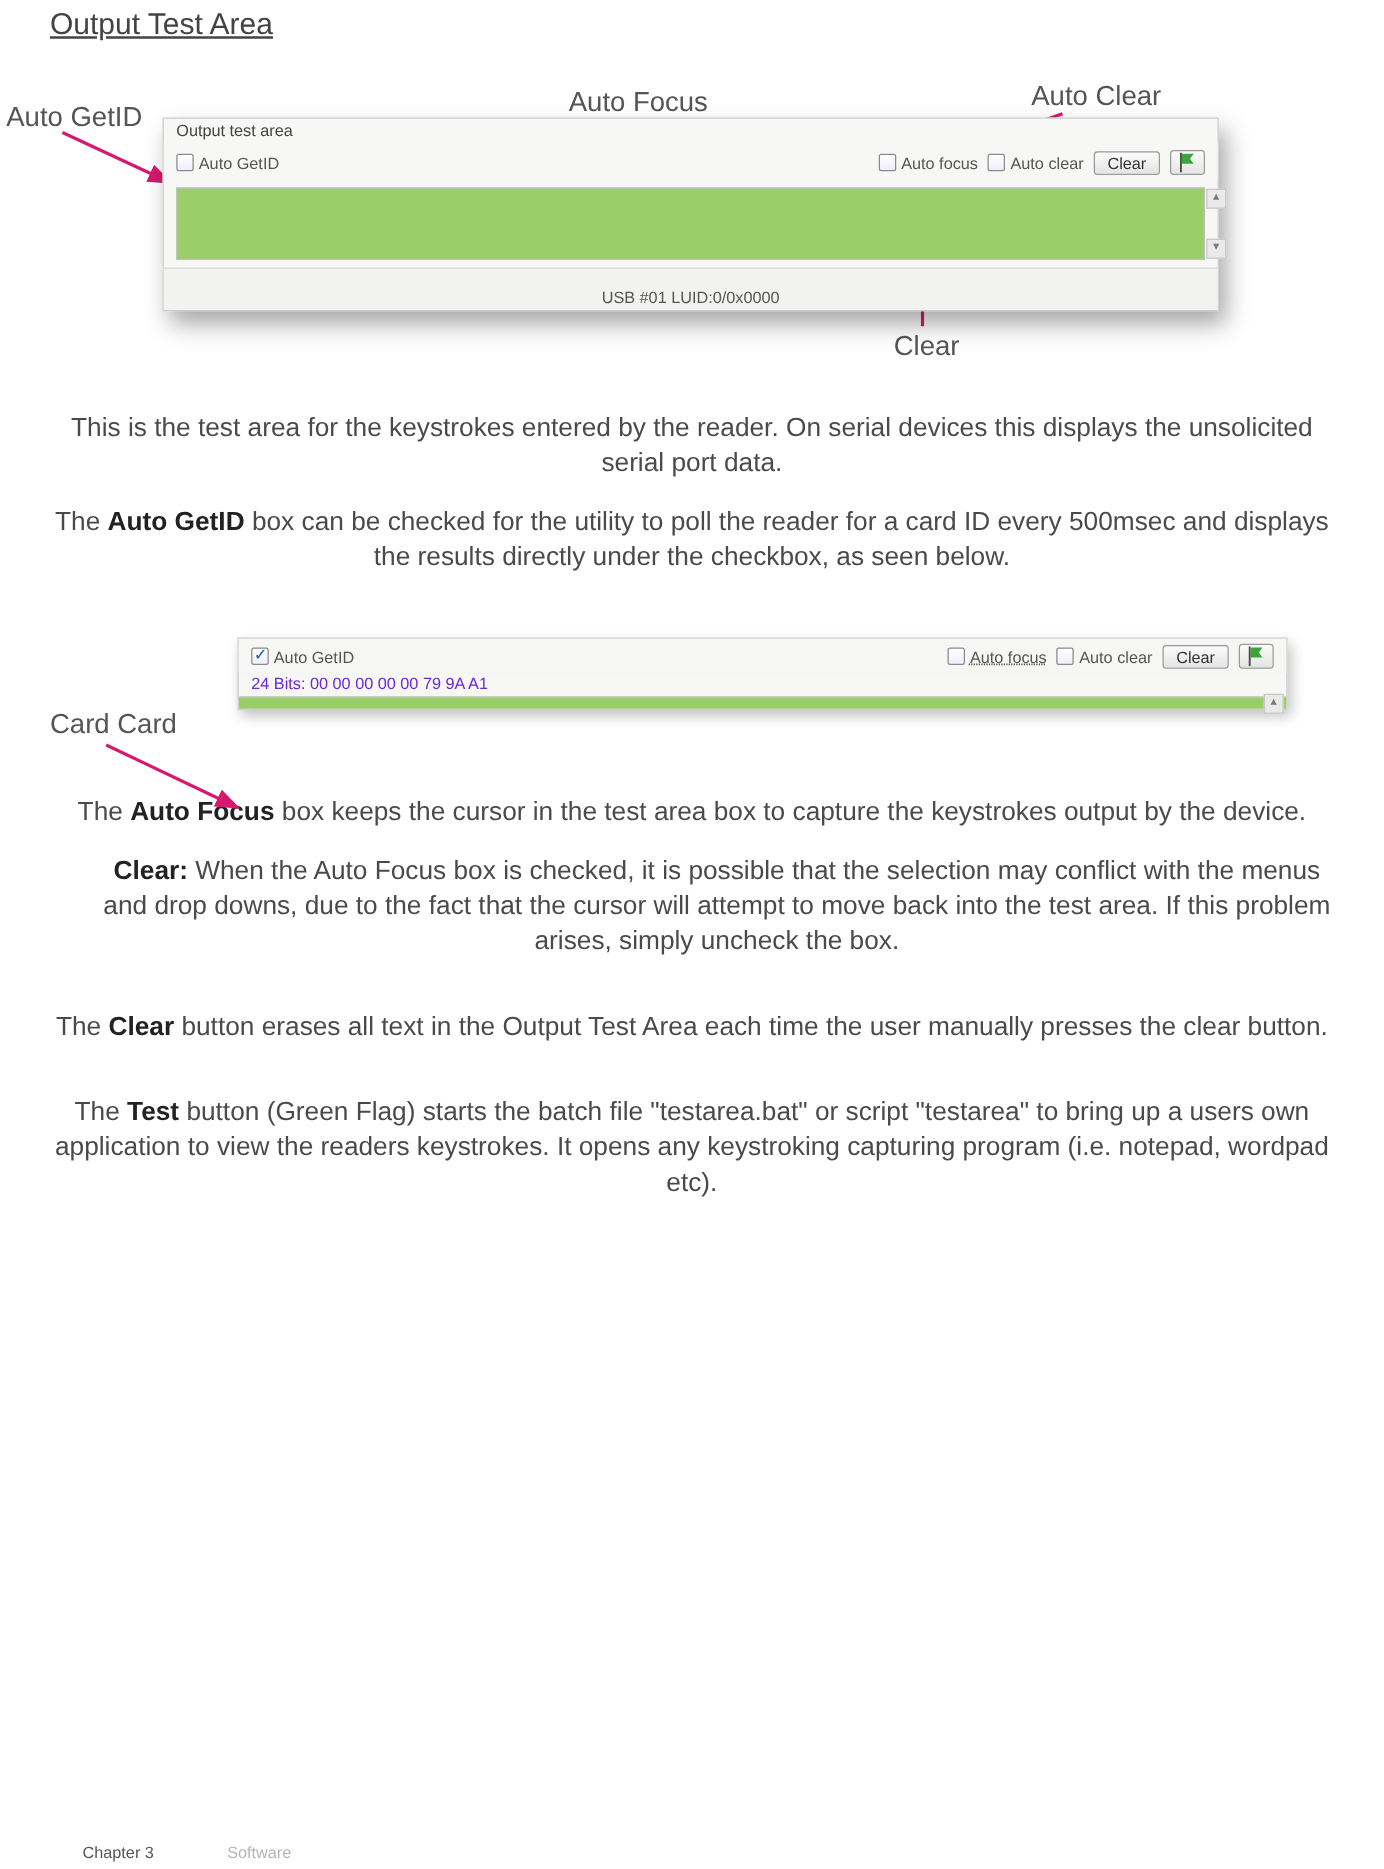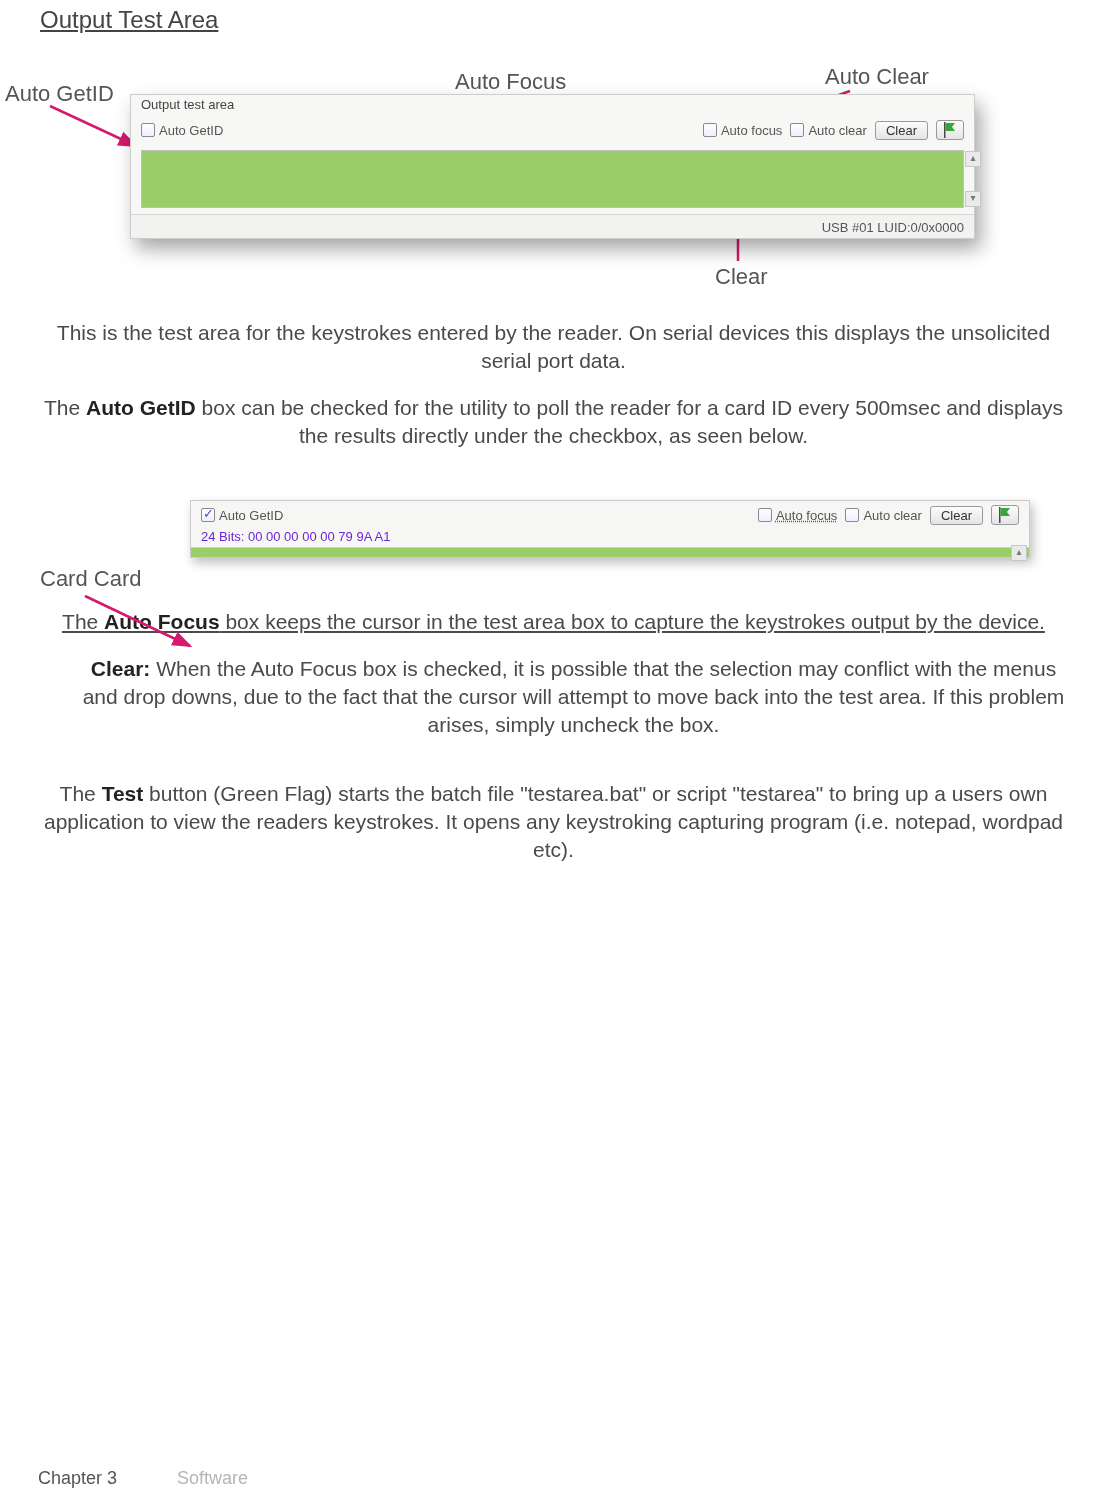--- a/index.html
+++ b/index.html
@@ -127,22 +127,22 @@
     width: 16px; height: 16px;
     background: #eaeaea;
     border: 1px solid #c7c7c7;
     font-size: 10px;
     line-height: 12px;
     text-align: center;
     color: #7a7a7a;
   }
   .status-bar {
     display: flex;
-    justify-content: flex-end;
-    padding: 5px 10px 3px 10px;
+    justify-content: center;
+    padding: 15px 10px 3px 10px;
     font-size: 13px;
     color: #555;
     border-top: 1px solid #d6d6d6;
     background: #f2f2f0;
   }
   .body-text {
     font-size: 21px;
     line-height: 1.35;
     margin: 18px 0 0 0;
     color: #4a4a4a;
@@ -179,23 +179,23 @@
     border-top: 1px solid #cfcfcf;
     margin: 0;
     position: relative;
   }
   .small .greenbar .sb-btn {
     position: absolute;
     right: 2px; top: -3px;
   }
   .footer {
     position: absolute;
-    left: 38px;
+    left: 66px;
     bottom: 12px;
-    font-size: 18px;
+    font-size: 13px;
     color: #555;
   }
   .footer .soft { color: #b5b5b5; margin-left: 55px; }
 </style>
 </head>
 <body>
 
 <div class="page">
 
   <h2 class="section-title">Output Test Area</h2>
@@ -305,29 +305,32 @@
           </span>
         </button>
       </div>
     </div>
     <div class="card-data">24 Bits: 00 00 00 00 00 79 9A A1</div>
     <div class="greenbar">
       <div class="sb-btn">▴</div>
     </div>
   </div>
 
-  <p class="body-text" style="margin-top:50px;text-decoration:underline;">
+  <p class="body-text" style="margin-top:68px;">
     <span>The </span><b>Auto Focus</b><span> box keeps the cursor in the test area box to capture the keystrokes output by the device.</span>
   </p>
 
   <p class="body-text indent">
     <b>Clear:</b><span> When the Auto Focus box is checked, it is possible that the selection may conflict with the menus and drop downs, due to the fact that the cursor will attempt to move back into the test area.  If this problem arises, simply uncheck the box.</span>
   </p>
 
 
+  <p class="body-text" style="margin-top:40px;">
+    <span>The </span><b>Clear</b><span> button erases all text in the Output Test Area each time the user manually presses the clear button.</span>
+  </p>
 
   <p class="body-text" style="margin-top:40px;">
     <span>The </span><b>Test</b><span> button (Green Flag) starts the batch file "testarea.bat" or script "testarea" to bring up a users own application to view the readers keystrokes. It opens any keystroking capturing program (i.e. notepad, wordpad etc).</span>
   </p>
 
   <div class="footer">
     <span>Chapter 3</span>
     <span class="soft">Software</span>
   </div>
 

